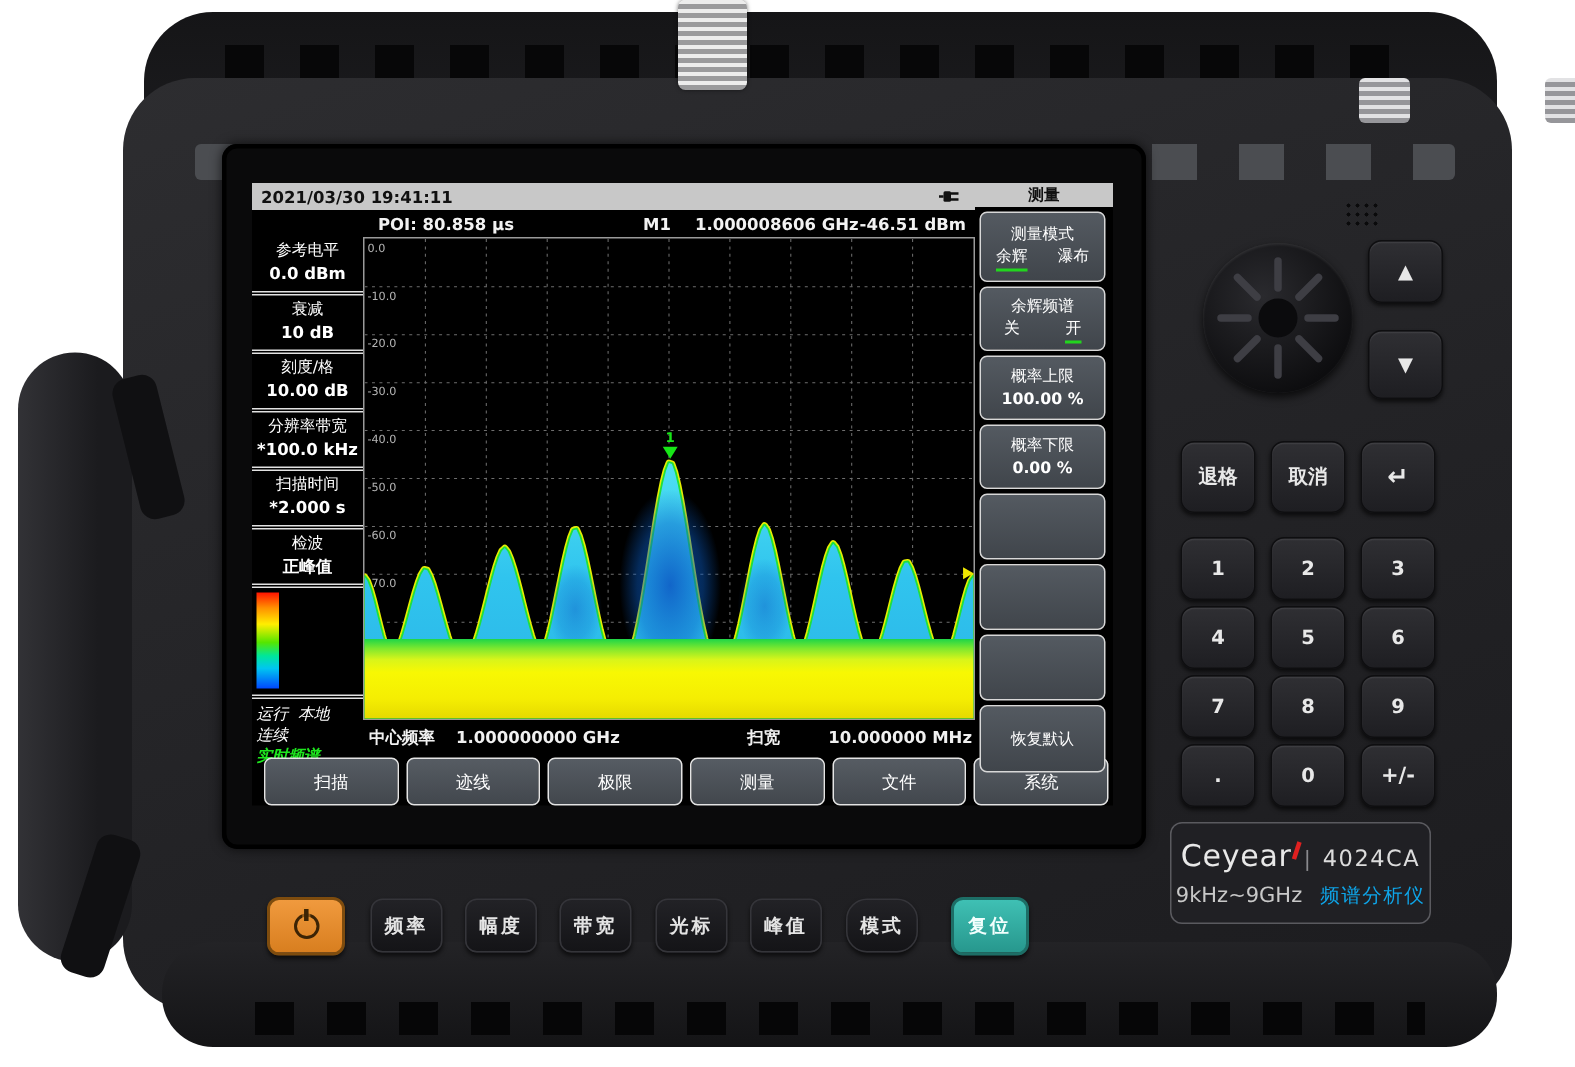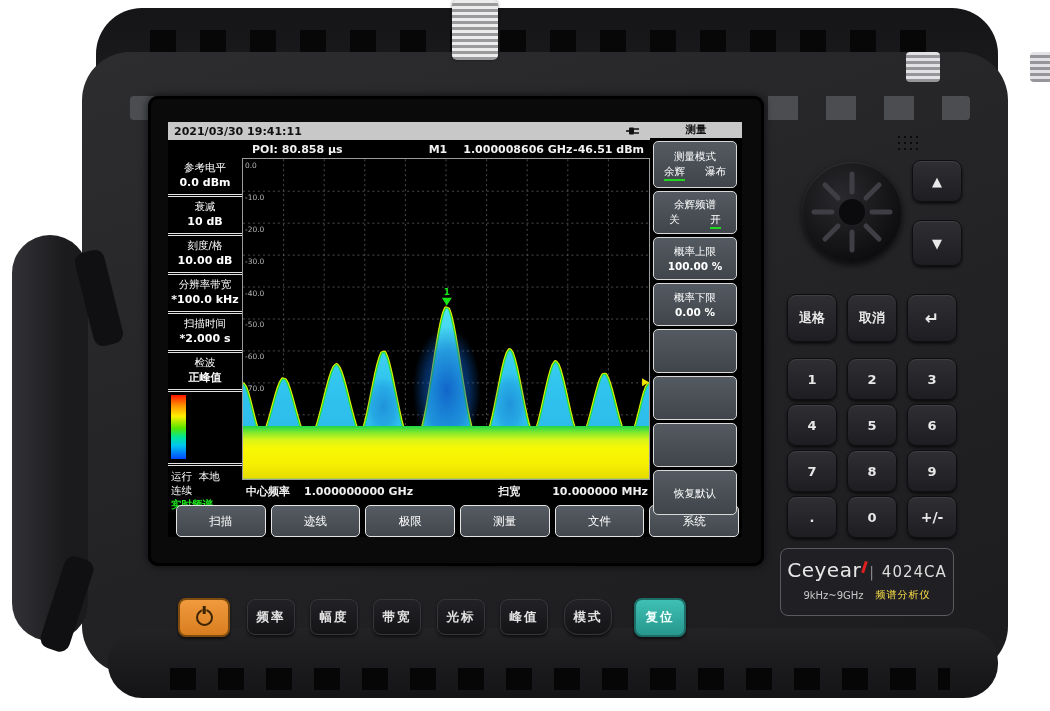--- a/index.html
+++ b/index.html
@@ -30,21 +30,21 @@
   .mrow .mfreq{margin-left:16px;text-align:right;}
   .mrow .mamp{margin-left:auto;margin-right:6px;}
   
   .sidebar{position:absolute;left:0;top:36px;width:74px;height:344px;}
   .pbox{border-bottom:3px double #e2e2e2;text-align:center;padding:2px 0 3px;}
   .pbox .pl{font-size:10.5px;line-height:15px;color:#fff;}
   .pbox .pv{font-size:11px;line-height:16px;color:#fff;font-weight:bold;}
   .cscale{border-bottom:3px double #e2e2e2;display:flex;padding:3px 2px 4px 3px;height:64px;}
   .cbar{width:15px;height:64px;background:linear-gradient(180deg,#ff1400 0%,#ff9000 16%,#ffee00 33%,#55e600 52%,#00e69a 66%,#00c6f0 79%,#0048ff 100%);}
   .clabels{flex:1;display:flex;flex-direction:column;justify-content:space-between;font-size:10px;font-weight:bold;text-align:right;padding-right:1px;color:#fff;}
-  .rstat{padding:3px 0 0 3px;font-size:10.5px;line-height:14px;color:#fff;}
+  .rstat{padding:3px 0 0 3px;font-size:10.5px;line-height:14px;color:#fff;font-style:italic;}
   .rstat .grn{color:#1ee61e;font-weight:bold;}
   
   .graph{position:absolute;left:74px;top:36px;width:408px;height:322px;border:1px solid #9a9a9a;box-sizing:border-box;background:#000;}
   .graph svg{display:block;width:100%;height:100%;}
   
   .frow{position:absolute;left:74px;top:358px;width:408px;height:22px;display:flex;align-items:center;font-size:11px;font-weight:bold;color:#f0f0f0;}
   .frow .cfl{margin-left:4px;}.frow .cfv{margin-left:14px;}
   .frow .spl{margin-left:auto;}.frow .spv{margin-left:32px;margin-right:2px;}
   
   .skrow{position:absolute;left:0;top:380px;width:574px;height:35px;display:flex;gap:5px;padding:3px 3px 0 8px;box-sizing:border-box;}
@@ -68,22 +68,22 @@
   .pwr-ico{position:relative;width:13px;height:13px;border:2.4px solid #3c2405;border-radius:50%;}
   .pwr-ico::after{content:'';position:absolute;left:50%;top:-5px;transform:translateX(-50%);width:2.6px;height:8px;background:#3c2405;box-shadow:0 0 0 1.2px #e8923080;}
   .brand{position:absolute;left:780px;top:548px;width:172px;height:66px;border:1.5px solid #5a5a5f;border-radius:8px;background:#202024;color:#e8e8e8;}
   .brand .r1{display:flex;align-items:baseline;justify-content:center;gap:8px;margin-top:9px;}
   .logo{font-size:20px;font-weight:normal;letter-spacing:.5px;position:relative;}
   .logo .ly{position:relative;}
   .logo .ly::after{content:'';position:absolute;left:2px;top:3px;width:2.5px;height:12px;background:#e02020;transform:rotate(18deg);}
   .brand .div{color:#8a8a8e;font-size:14px;}
   .brand .mdl{font-size:15px;letter-spacing:1px;color:#dcdcdc;}
   .brand .r2{display:flex;align-items:center;justify-content:center;gap:12px;margin-top:6px;}
-  .brand .rng{font-size:10px;color:#c8c8c8;}
-  .brand .pn{font-size:10px;color:#fde047;letter-spacing:1px;}
+  .brand .rng{font-size:14px;color:#c8c8c8;}
+  .brand .pn{font-size:13px;color:#0ea5e9;letter-spacing:1px;}
 </style>
 </head>
 <body>
 
 <div class="stage">
 
   <div class="bumper-top"></div>
   <div class="teeth-dark"></div>
   <div class="body-main"></div>
   <div class="teeth-gray"></div>

